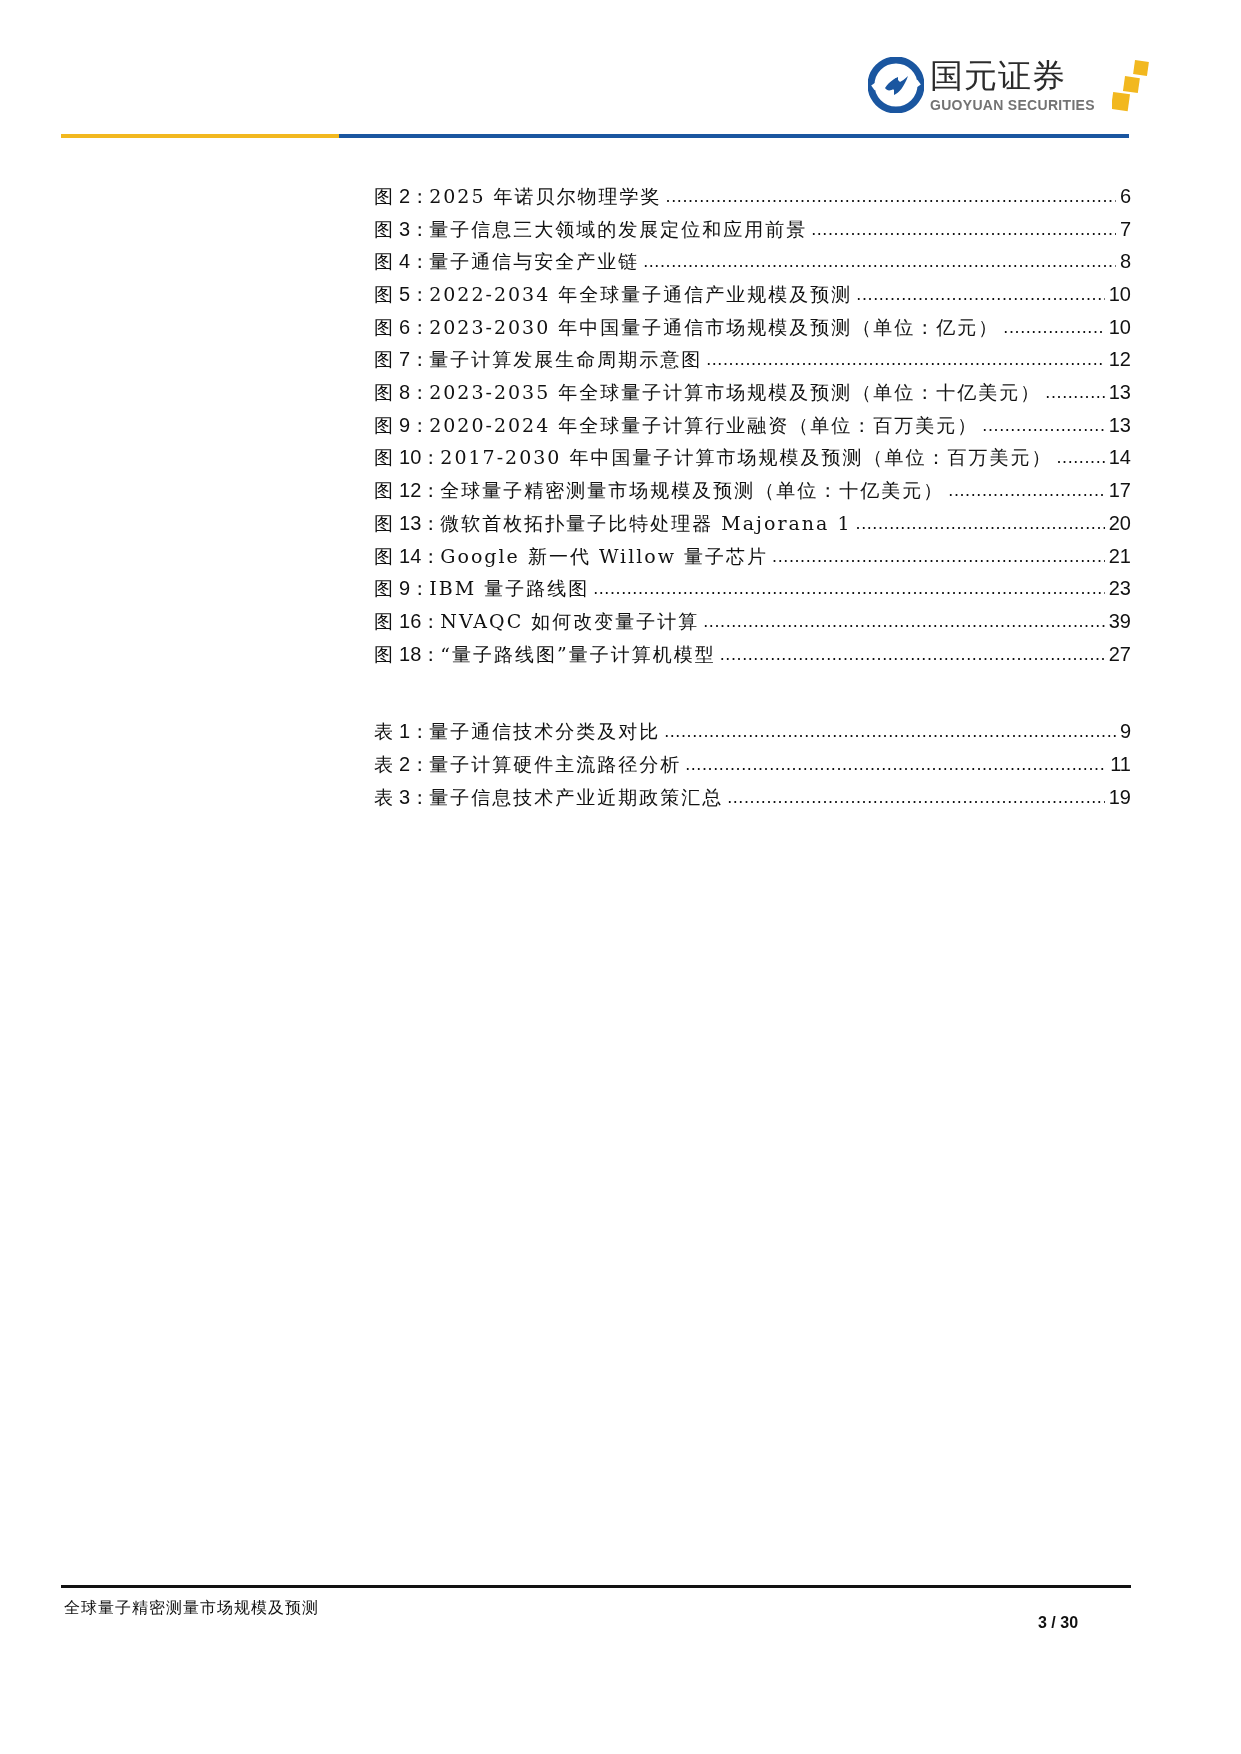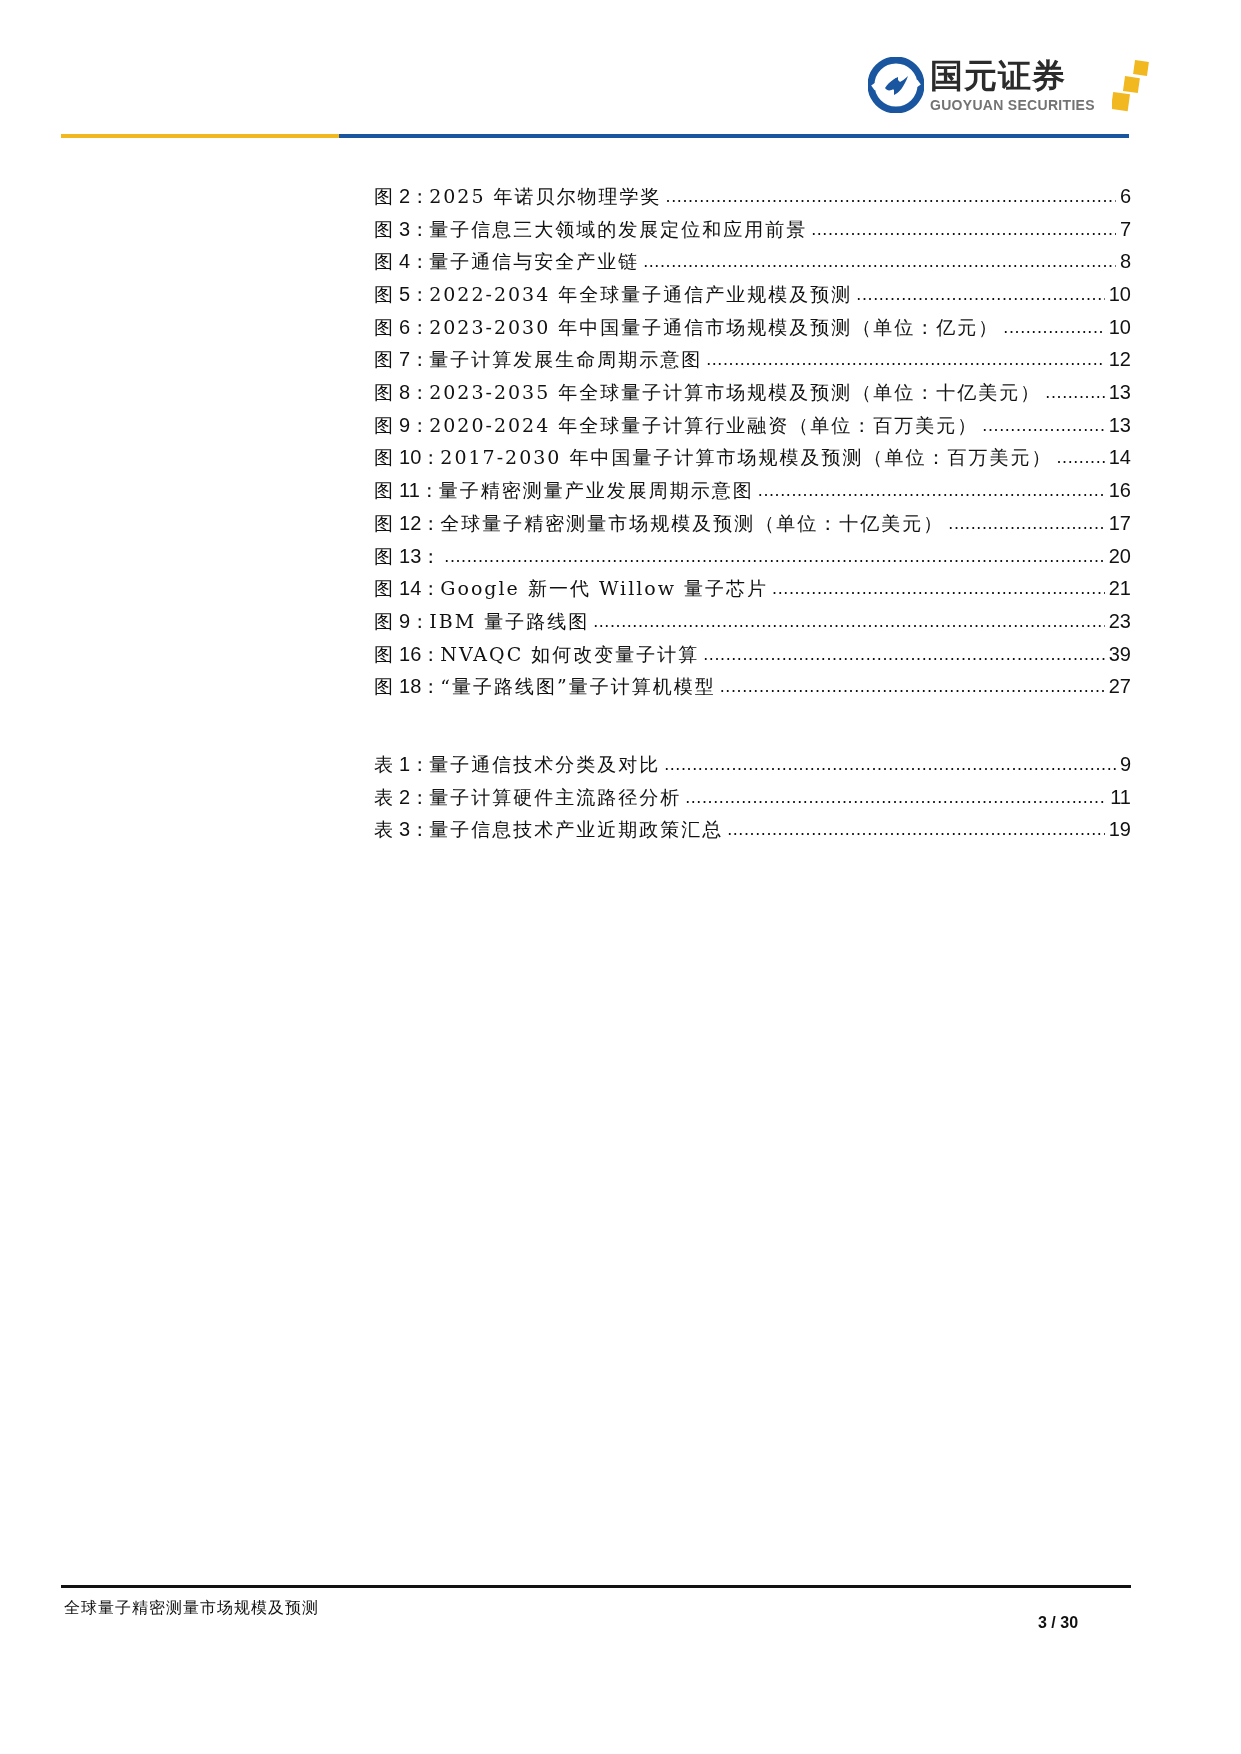--- a/index.html
+++ b/index.html
@@ -1,20 +1,20 @@
 <!DOCTYPE html>
 <html><head>
 <meta charset="utf-8">
 <style>
   html, body { margin: 0; padding: 0; background: #ffffff; }
   body { width: 1241px; height: 1754px; position: relative; overflow: hidden;
          font-family: "DejaVu Sans", "Liberation Sans", sans-serif; color: #111; }
   .header-logo { position: absolute; left: 868px; top: 55px; width: 268px; height: 62px; }
   .logo-emblem { position: absolute; left: 0; top: 2px; width: 56px; height: 56px; }
-  .logo-cn { position: absolute; left: 62px; top: 2px; font-size: 33px; font-weight: bold;
+  .logo-cn { position: absolute; left: 62px; top: 2px; font-size: 33px; font-weight: normal;
              color: #2b2b2b; letter-spacing: 1px; line-height: 38px; white-space: nowrap; }
   .logo-en { position: absolute; left: 62px; top: 42px; font-family: "Liberation Sans", sans-serif;
              font-size: 14px; font-weight: bold; color: #737373; letter-spacing: 0.3px; white-space: nowrap; }
   .logo-squares { position: absolute; left: 244px; top: 4px; width: 40px; height: 56px; }
   .header-rule { position: absolute; left: 61px; top: 134px; height: 4px; }
   .rule-yellow { left: 61px; width: 278px; background: #f2b81f; }
   .rule-blue { left: 339px; width: 790px; background: #1a56a0; }
 
   .toc { position: absolute; left: 374px; top: 180px; width: 757px; }
   .toc-row { display: flex; align-items: flex-end; height: 32.7px; font-size: 19px; line-height: 32.7px; white-space: nowrap; }
@@ -106,33 +106,28 @@
     <span class="toc-dots"></span>
     <span class="toc-page">13</span>
   </div>
       <div class="toc-row">
     <span class="toc-label"><span class="pfx">图</span> <span class="num">10</span>：</span>
     <span class="toc-title">2017-2030 年中国量子计算市场规模及预测（单位：百万美元）</span>
     <span class="toc-dots"></span>
     <span class="toc-page">14</span>
   </div>
       <div class="toc-row">
-    <span class="toc-label"><span class="pfx">图</span> <span class="num">11</span>：</span>
-    <span class="toc-title">量子精密测量产业发展周期示意图</span>
-    <span class="toc-dots"></span>
-    <span class="toc-page">16</span>
-  </div>
-      <div class="toc-row">
     <span class="toc-label"><span class="pfx">图</span> <span class="num">12</span>：</span>
     <span class="toc-title">全球量子精密测量市场规模及预测（单位：十亿美元）</span>
     <span class="toc-dots"></span>
     <span class="toc-page">17</span>
   </div>
       <div class="toc-row">
     <span class="toc-label"><span class="pfx">图</span> <span class="num">13</span>：</span>
+    <span class="toc-title">微软首枚拓扑量子比特处理器 Majorana 1</span>
     <span class="toc-dots"></span>
     <span class="toc-page">20</span>
   </div>
       <div class="toc-row">
     <span class="toc-label"><span class="pfx">图</span> <span class="num">14</span>：</span>
     <span class="toc-title">Google 新一代 Willow 量子芯片</span>
     <span class="toc-dots"></span>
     <span class="toc-page">21</span>
   </div>
       <div class="toc-row">

